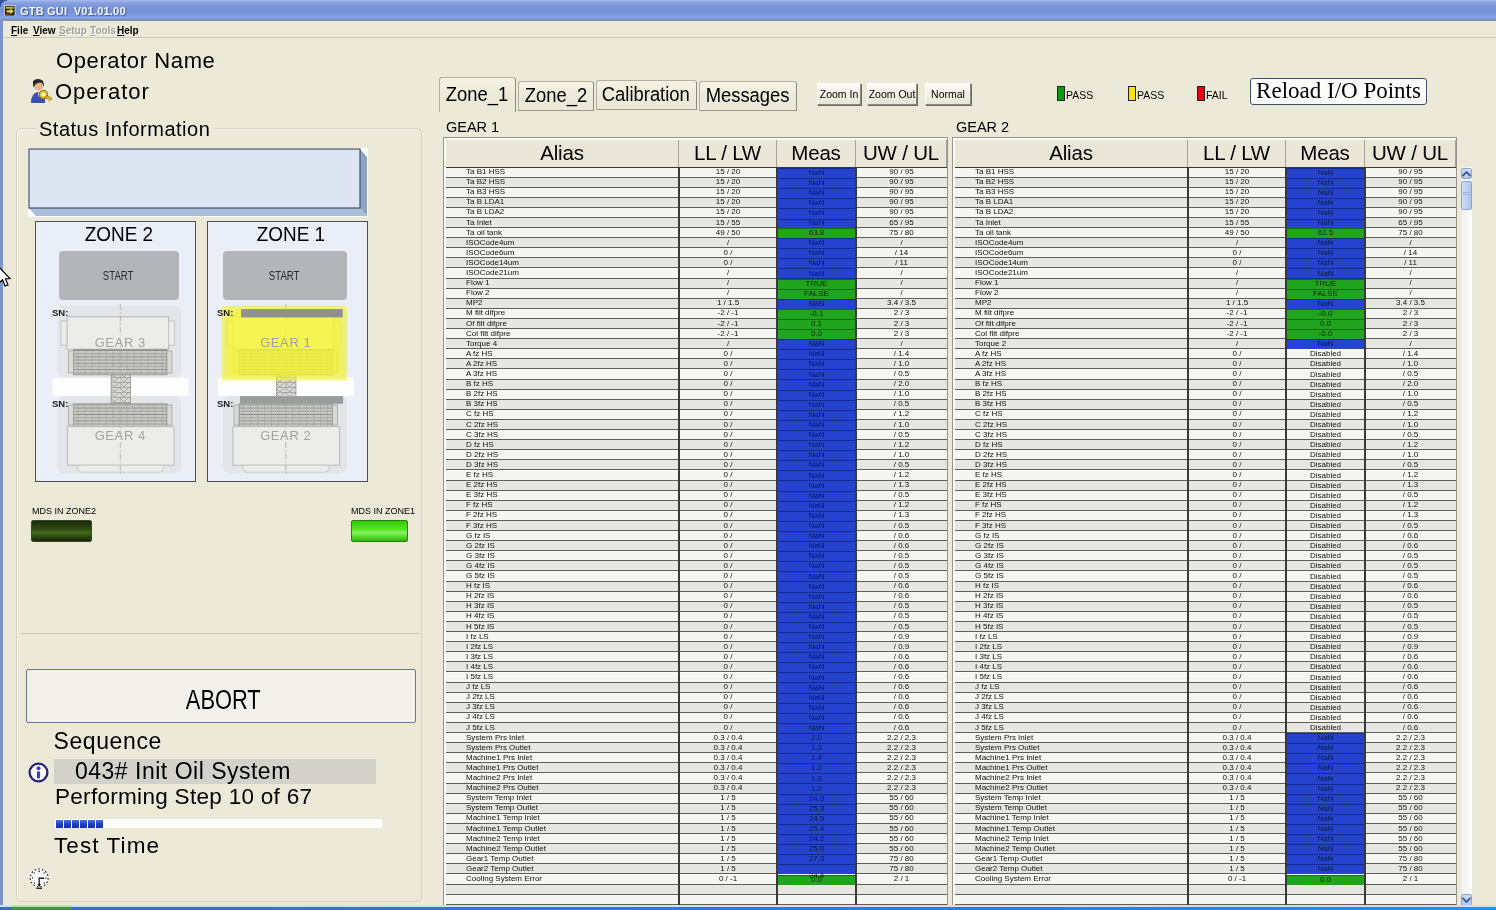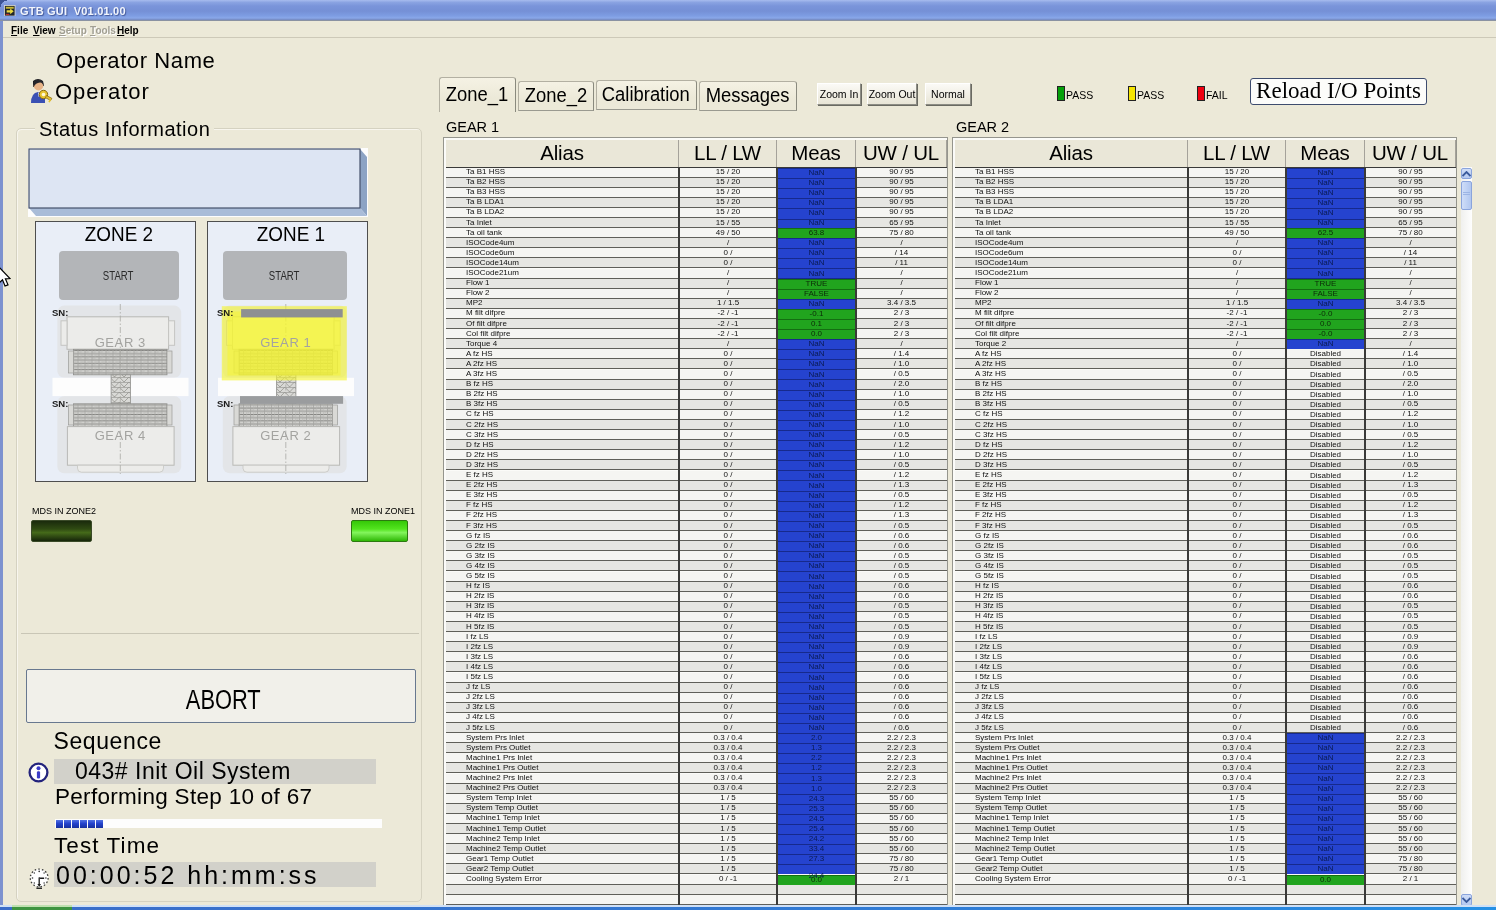--- a/index.html
+++ b/index.html
@@ -216,21 +216,20 @@
         <circle cx="10.2" cy="16.6" r="0.8"></circle>
         <circle cx="5.3" cy="15" r="0.7"></circle>
 <circle cx="3.5" cy="10" r="0.8"></circle>
         <circle cx="5.3" cy="5" r="0.7"></circle>
 </g>
 <path d="M9.7 9.4 h5.4 v1.7 h-3.7 z" fill="#1a1a1a"></path>
 <line x1="10.2" y1="9.6" x2="10.2" y2="16.6" stroke="#1a1a1a" stroke-width="1.3"></line>
 <path d="M10.2 19 l-1.8 -3 h3.6 z" fill="#1a1a1a"></path>
 <rect x="7.4" y="19.6" width="5.6" height="1.4" fill="#2a2a2a"></rect>
 </svg>
-    <div class="graybox" style="left:54px;top:861.5px;width:322px;height:25.5px;font-size:25px;letter-spacing:3px;padding-left:2px;padding-top:3px">00:00:52 hh:mm:ss</div>
     <div class="tabs">
       <div class="tab" style="left:438.5px;top:77px;width:77px;height:35px;z-index:3;padding-top:5px">
         <span style="display:inline-block;transform:scaleX(0.92)">Zone_1</span>
       </div>
       <div class="tab" style="left:517.5px;top:80.5px;width:76.5px;height:30px;padding-top:2px;border-bottom:1px solid #9a9a90">
         <span style="display:inline-block;transform:scaleX(0.92)">Zone_2</span>
       </div>
       <div class="tab" style="left:595.5px;top:80px;width:101px;height:30px;padding-top:2px;border-bottom:1px solid #9a9a90">
         <span style="display:inline-block;transform:scaleX(0.92)">Calibration</span>
       </div>
@@ -673,30 +672,30 @@
       <div class="mt mtb" style="left:333px;top:514.30px;width:79px;height:10.1px">NaN</div>
       <div class="mt mtb" style="left:333px;top:524.40px;width:79px;height:10.1px">NaN</div>
       <div class="mt mtb" style="left:333px;top:534.50px;width:79px;height:10.1px">NaN</div>
       <div class="mt mtb" style="left:333px;top:544.60px;width:79px;height:10.1px">NaN</div>
       <div class="mt mtb" style="left:333px;top:554.70px;width:79px;height:10.1px">NaN</div>
       <div class="mt mtb" style="left:333px;top:564.80px;width:79px;height:10.1px">NaN</div>
       <div class="mt mtb" style="left:333px;top:574.90px;width:79px;height:10.1px">NaN</div>
       <div class="mt mtb" style="left:333px;top:585.00px;width:79px;height:10.1px">NaN</div>
       <div class="mt mtb" style="left:333px;top:595.10px;width:79px;height:10.1px">2.0</div>
       <div class="mt mtb" style="left:333px;top:605.20px;width:79px;height:10.1px">1.3</div>
-      <div class="mt mtb" style="left:333px;top:615.30px;width:79px;height:10.1px">2.2</div>
+      <div class="mt mtb" style="left:333px;top:615.30px;width:79px;height:10.1px">1.4</div>
       <div class="mt mtb" style="left:333px;top:625.40px;width:79px;height:10.1px">1.2</div>
       <div class="mt mtb" style="left:333px;top:635.50px;width:79px;height:10.1px">1.3</div>
       <div class="mt mtb" style="left:333px;top:645.60px;width:79px;height:10.1px">1.0</div>
       <div class="mt mtb" style="left:333px;top:655.70px;width:79px;height:10.1px">24.3</div>
       <div class="mt mtb" style="left:333px;top:665.80px;width:79px;height:10.1px">25.3</div>
       <div class="mt mtb" style="left:333px;top:675.90px;width:79px;height:10.1px">24.5</div>
       <div class="mt mtb" style="left:333px;top:686.00px;width:79px;height:10.1px">25.4</div>
       <div class="mt mtb" style="left:333px;top:696.10px;width:79px;height:10.1px">24.2</div>
-      <div class="mt mtb" style="left:333px;top:706.20px;width:79px;height:10.1px">33.4</div>
+      <div class="mt mtb" style="left:333px;top:706.20px;width:79px;height:10.1px">25.0</div>
       <div class="mt mtb" style="left:333px;top:716.30px;width:79px;height:10.1px">27.3</div>
       <div class="mt mtb" style="left:333px;top:726.40px;width:79px;height:23px">24.4</div>
       <div class="mt mtg" style="left:333px;top:736.50px;width:79px;height:10.1px">0.0</div>
       <div class="vln" style="left:234px"></div>
       <div class="vln" style="left:332px"></div>
       <div class="vln" style="left:411px"></div>
     </div>
     <div class="tbl" style="left:952px;top:137.0px;width:505px;height:770.8px">
       <div class="thead" style="left:2px;top:2px;width:501px;height:27.5px">
         <div class="thc" style="left:0px;width:233px">Alias</div>

